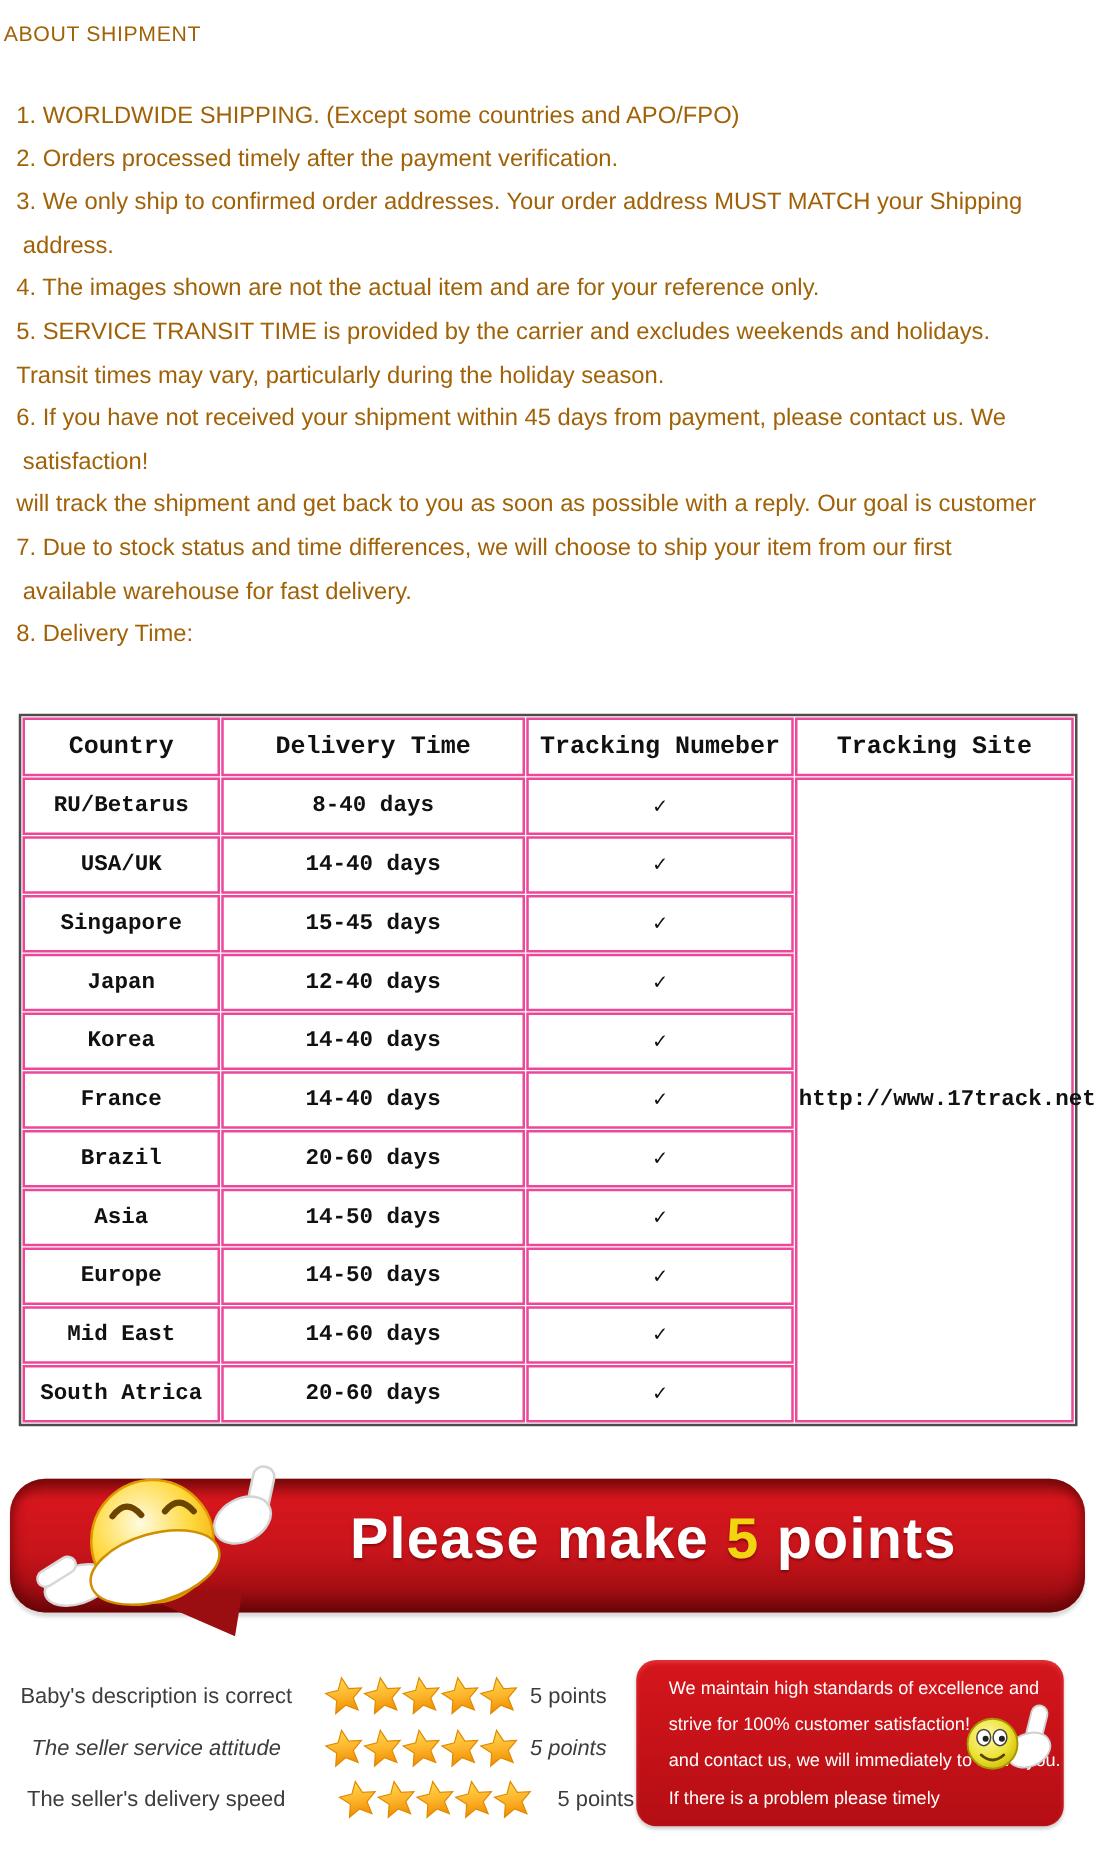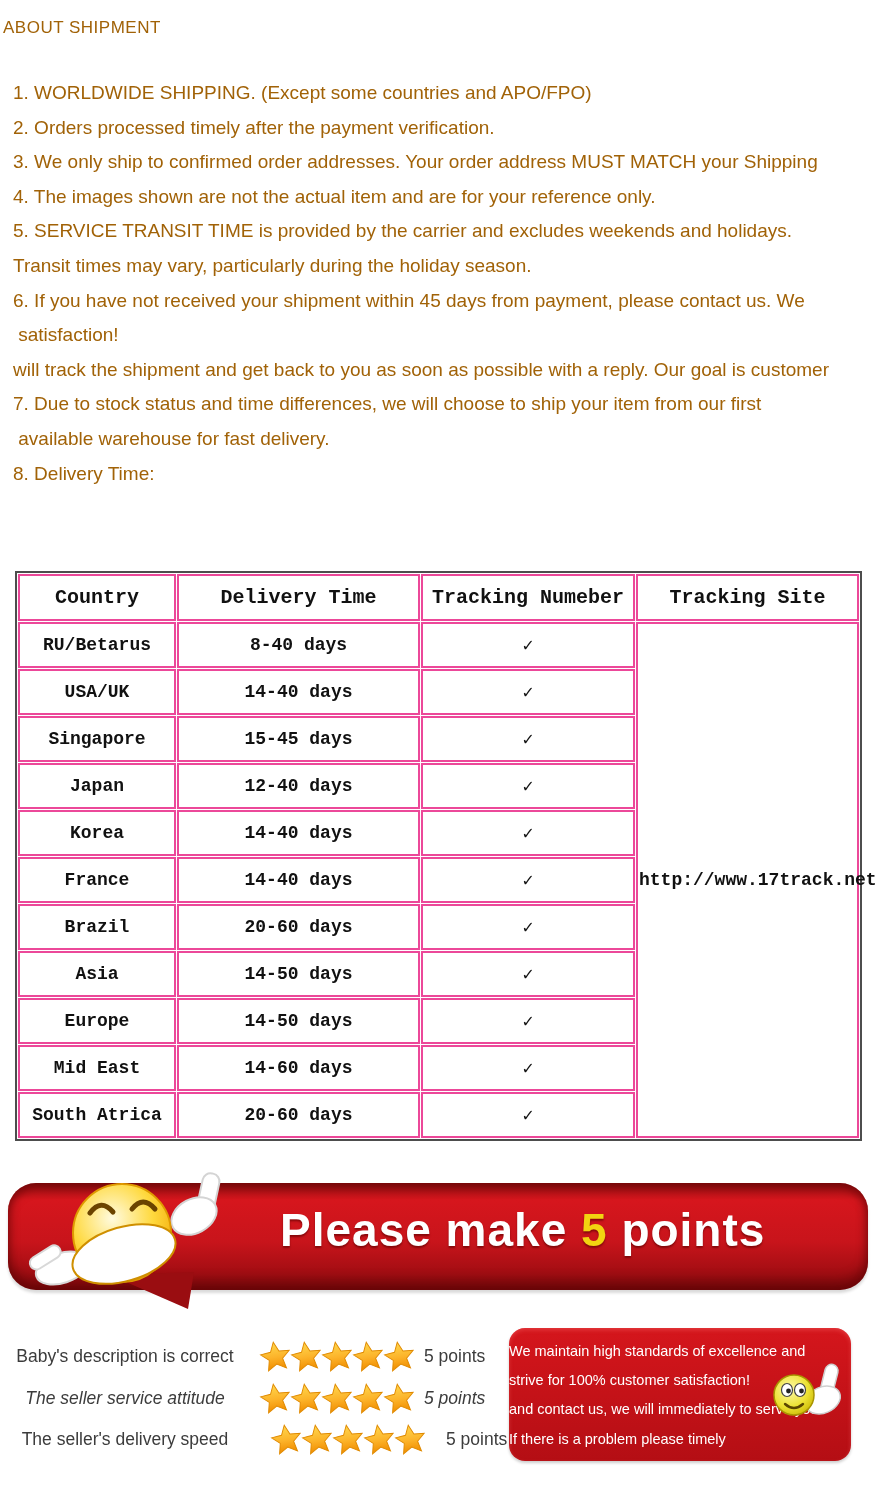--- a/index.html
+++ b/index.html
@@ -42,21 +42,21 @@
 
   
   .rate-row{position:absolute;left:0;height:38px;display:flex;align-items:center;}
   .rate-label{width:250px;text-align:center;font-size:17.5px;color:#3c3c3c;padding-right:5px;}
   .stars{display:flex;align-items:center;margin-left:4px;}
   .star{width:33px;height:33px;margin-right:-2px;transform:rotate(-9deg);}
   .rate-points{font-size:17.5px;color:#3c3c3c;margin-left:10px;}
 
   
   .notice{position:absolute;left:509px;top:1328px;width:342px;height:133px;
-        border-radius:16px;box-sizing:border-box;padding:9px 10px 0 0;
+        border-radius:16px;box-sizing:border-box;padding:9px 10px 0 26px;
         background:linear-gradient(180deg,#d5161c,#b40e14);
         box-shadow:inset 0 2px 4px rgba(255,120,120,.35), 0 2px 3px rgba(0,0,0,.2);}
   .notice div{color:#ffffff;font-size:14.5px;line-height:29.2px;white-space:nowrap;}
   .notice-smiley{position:absolute;right:2px;top:36px;overflow:visible;}
 </style>
 </head>
 <body>
 
 <svg width="0" height="0" style="position:absolute">
   <defs>
@@ -79,20 +79,21 @@
 </svg>
 
 <div class="page">
 
   <div class="title">ABOUT SHIPMENT</div>
 
   <div class="para">
     <div>1. WORLDWIDE SHIPPING. (Except some countries and APO/FPO)</div>
     <div>2. Orders processed timely after the payment verification.</div>
     <div>3. We only ship to confirmed order addresses. Your order address MUST MATCH your Shipping</div>
+    <div> address.</div>
     <div>4. The images shown are not the actual item and are for your reference only.</div>
     <div>5. SERVICE TRANSIT TIME is provided by the carrier and excludes weekends and holidays.</div>
     <div>Transit times may vary, particularly during the holiday season.</div>
     <div>6. If you have not received your shipment within 45 days from payment, please contact us. We</div>
     <div> satisfaction!</div>
     <div>will track the shipment and get back to you as soon as possible with a reply. Our goal is customer</div>
     <div>7. Due to stock status and time differences, we will choose to ship your item from our first</div>
     <div> available warehouse for fast delivery.</div>
     <div>8. Delivery Time:</div>
   </div>

